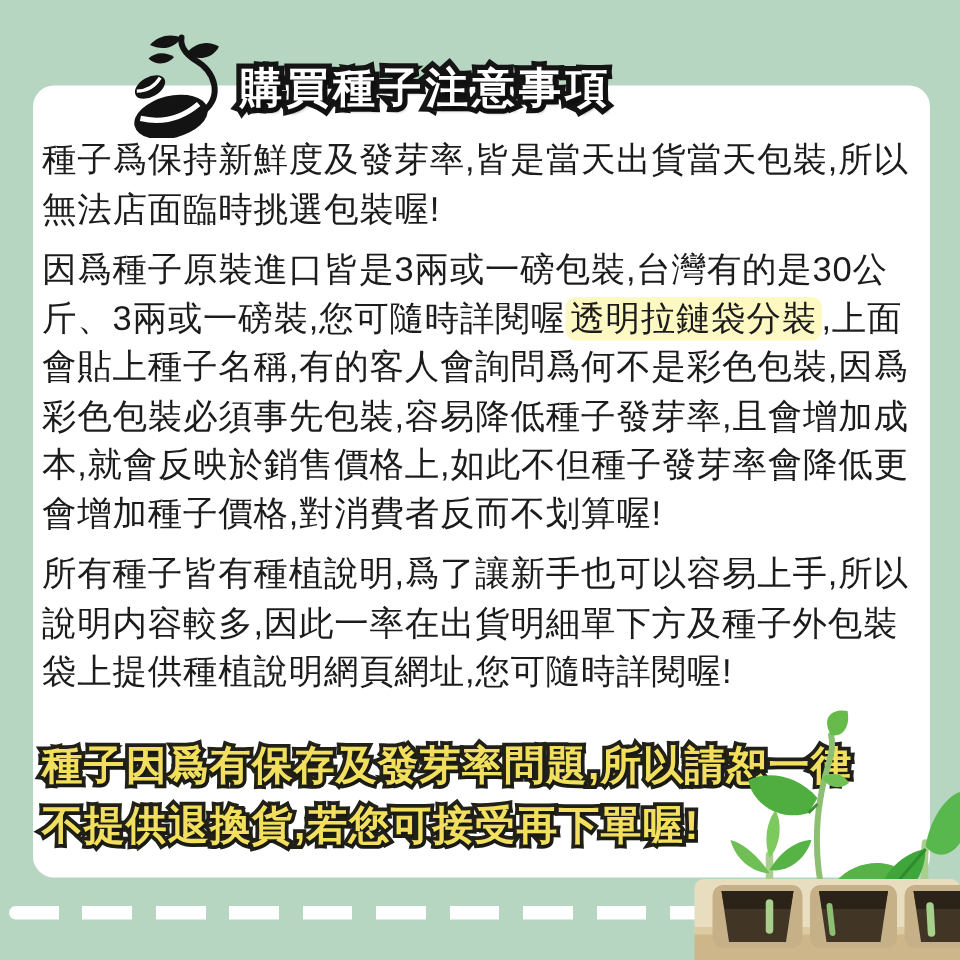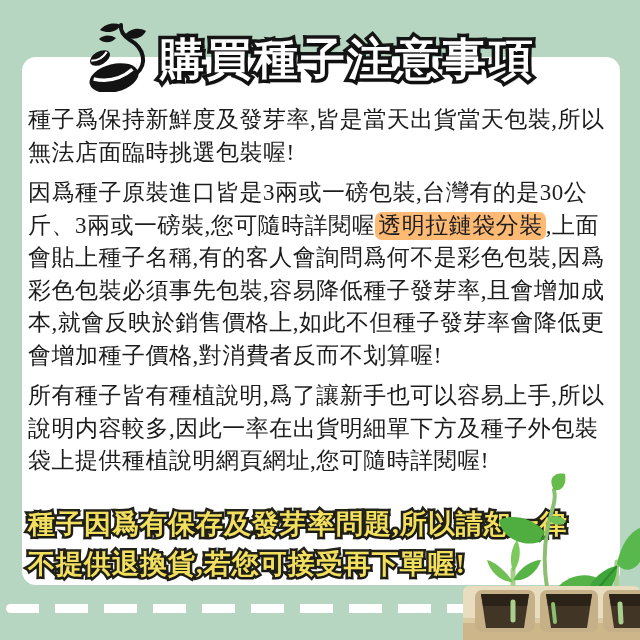--- a/index.html
+++ b/index.html
@@ -12,35 +12,34 @@
   .card {
     position:absolute; left:22px; top:57px; width:598px; height:528px;
     background:#ffffff; border-radius:14px; z-index:1;
   }
   .header {
     position:absolute; left:86px; top:22px; display:flex; align-items:flex-end;
     gap:10px; z-index:5;
   }
   .seed-icon { width:64px; height:70px; }
   .title {
-    font-size:44px; font-weight:800; letter-spacing:3px; color:#ffffff;
+    font-size:28px; font-weight:800; letter-spacing:3px; color:#ffffff;
     line-height:66px; white-space:nowrap;
     -webkit-text-stroke:7px #151515; paint-order:stroke fill;
     text-shadow:2px 3px 2px rgba(0,0,0,0.35);
   }
   .content {
-    position:absolute; left:28px; top:104px; width:586px; z-index:3;
+    position:absolute; left:28px; top:90px; width:586px; z-index:3;
     font-size:23px; line-height:32.5px; color:#1c1c1c; letter-spacing:0.5px;
     font-weight:500;
-    font-family:Liberation Serif, serif;
   }
   .content p { margin-bottom:8px; }
   .content p.p3 { margin-bottom:0; }
   .hl {
-    background:#fdba74; border-radius:7px; padding:1px 3px 2px 3px;text-align:center;
+    background:#fef9c3; border-radius:7px; padding:1px 3px 2px 3px;text-align:center;
   }
   .warning {
     margin-top:26px; width:560px;
     font-size:27px; font-weight:800; line-height:40px; letter-spacing:1px;
     color:#f2df5e;
     -webkit-text-stroke:5px #21211a; paint-order:stroke fill;
     text-shadow:1px 2px 1px rgba(0,0,0,0.25);
   }
   .dashes {
     position:absolute; left:6px; bottom:27px; height:9px; width:628px; z-index:2;

